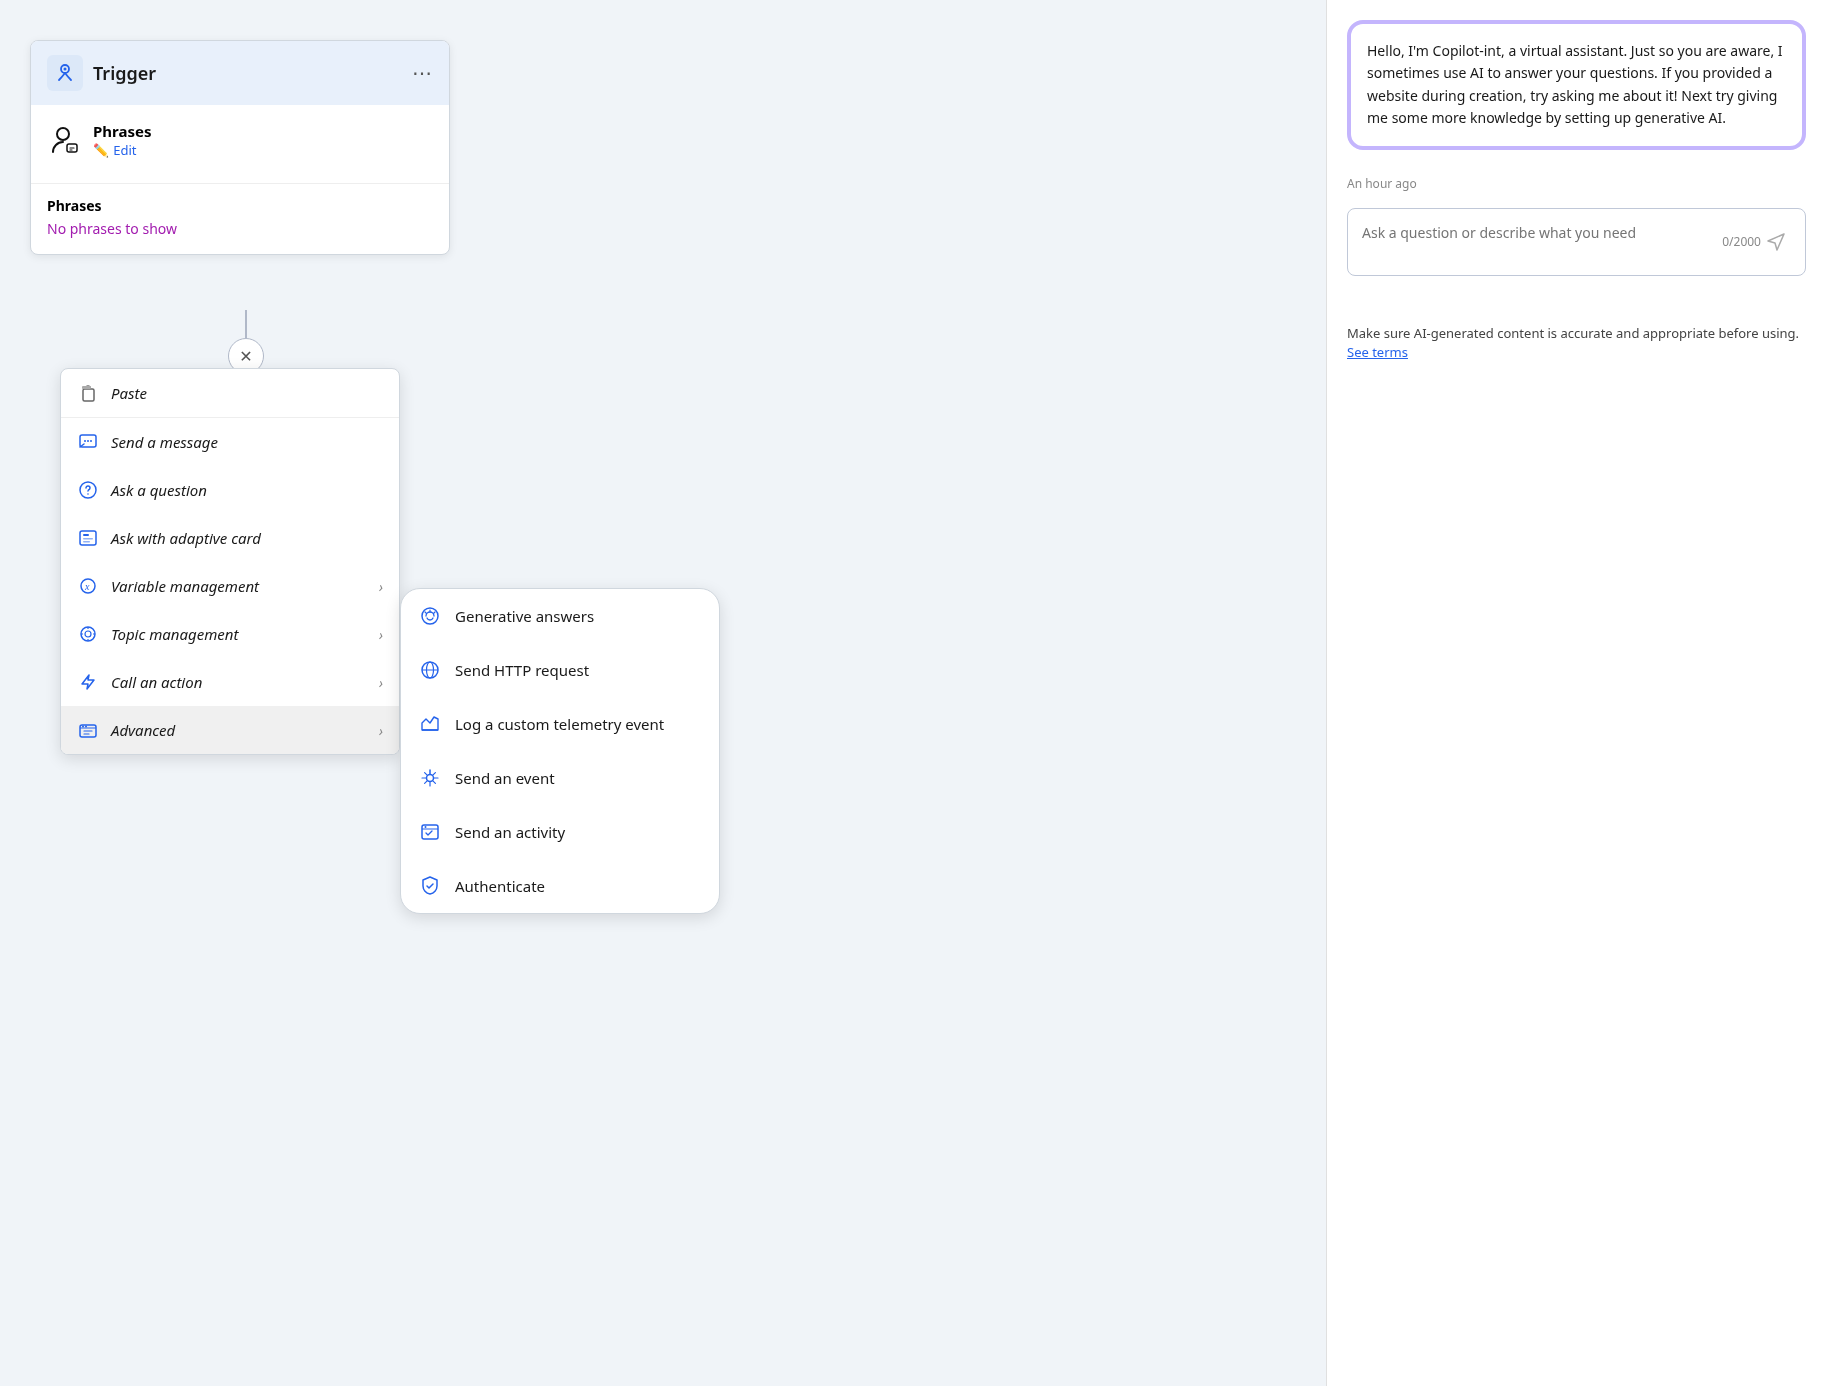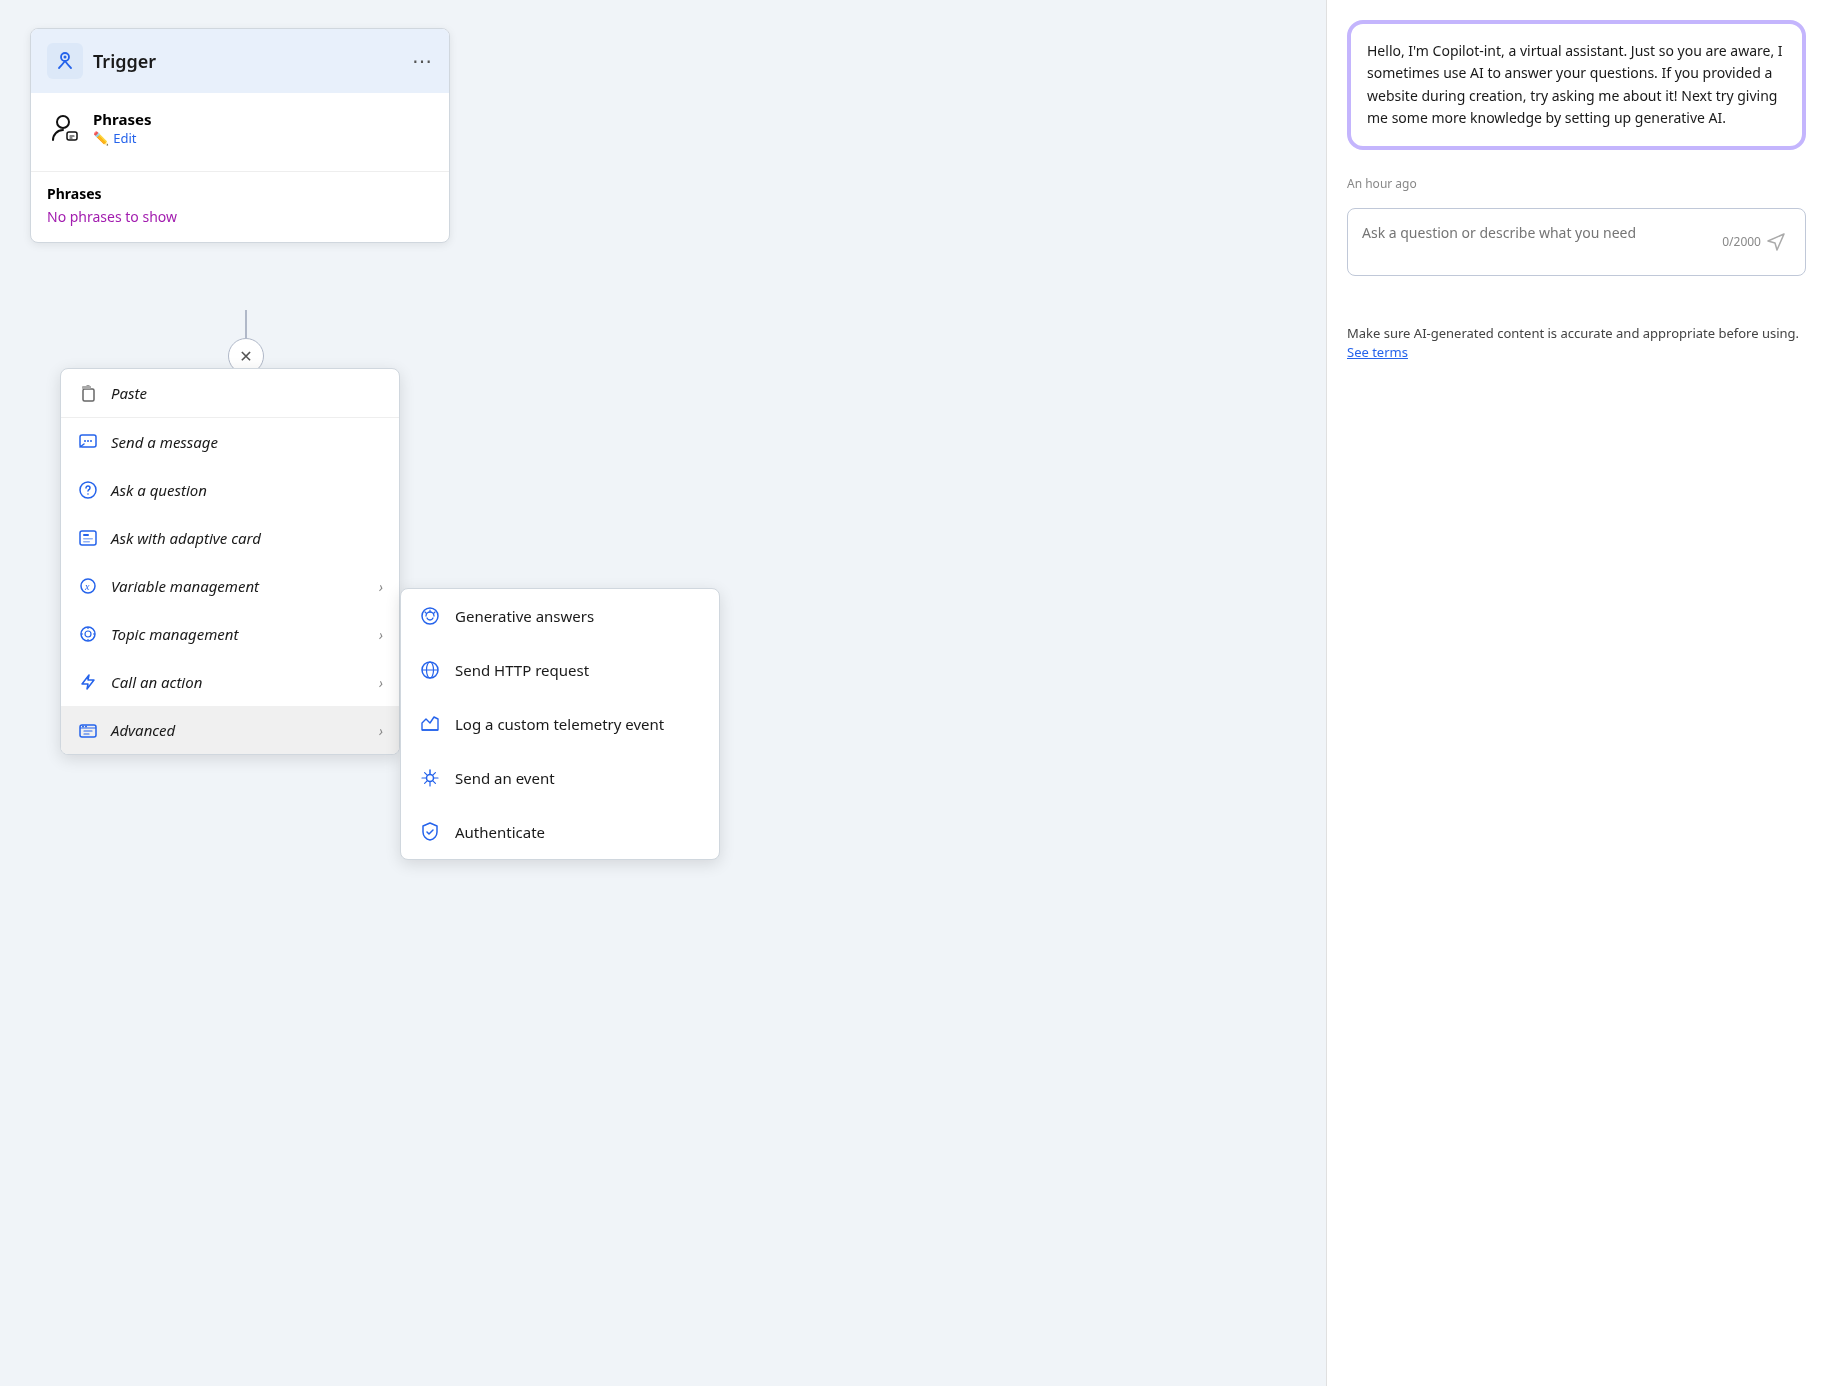--- a/index.html
+++ b/index.html
@@ -25,21 +25,21 @@
       border-left: 1px solid #e0e0e0;
       display: flex;
       flex-direction: column;
       padding: 20px;
       gap: 16px;
     }
 
     
     .trigger-card {
       position: absolute;
-      top: 28px;
+      top: 40px;
       left: 30px;
       width: 420px;
       background: #fff;
       border-radius: 8px;
       border: 1px solid #d0d7de;
       box-shadow: 0 2px 8px rgba(0,0,0,0.08);
       overflow: hidden;
     }
 
     .trigger-header {
@@ -213,21 +213,21 @@
     }
 
     
     .submenu {
       position: absolute;
       top: 588px;
       left: 400px;
       width: 320px;
       background: #fff;
       border: 1px solid #d0d7de;
-      border-radius: 8px;
+      border-radius: 20px;
       box-shadow: 0 4px 16px rgba(0,0,0,0.12);
       overflow: hidden;
     }
 
     .submenu-item {
       display: flex;
       align-items: center;
       padding: 14px 16px;
       gap: 12px;
       cursor: pointer;
@@ -504,20 +504,31 @@
       <span class="submenu-icon">
         <svg width="22" height="22" viewBox="0 0 22 22" fill="none">
           <path d="M11 3v4" stroke="#2563eb" stroke-width="1.5" stroke-linecap="round"></path>
           <circle cx="11" cy="11" r="3.5" stroke="#2563eb" stroke-width="1.5"></circle>
           <path d="M11 19v-4M3 11H7M15 11h4M5.6 5.6l2.8 2.8M13.6 13.6l2.8 2.8M5.6 16.4l2.8-2.8M13.6 8.4l2.8-2.8" stroke="#2563eb" stroke-width="1.2" stroke-linecap="round"></path>
         </svg>
       </span>
       <span>Send an event</span>
     </div>
 
+    <div class="submenu-item">
+      <span class="submenu-icon">
+        <svg width="22" height="22" viewBox="0 0 22 22" fill="none">
+          <rect x="3" y="4" width="16" height="14" rx="2" stroke="#2563eb" stroke-width="1.5"></rect>
+          <path d="M3 8h16" stroke="#2563eb" stroke-width="1.2"></path>
+          <circle cx="6.5" cy="6" r="1" fill="#2563eb"></circle>
+          <path d="M7 12l2 2 4-4" stroke="#2563eb" stroke-width="1.3" stroke-linecap="round" stroke-linejoin="round"></path>
+        </svg>
+      </span>
+      <span>Send an activity</span>
+    </div>
 
     <div class="submenu-item">
       <span class="submenu-icon">
         <svg width="22" height="22" viewBox="0 0 22 22" fill="none">
           <path d="M11 2L4 5v6c0 4 3 7.3 7 8 4-.7 7-4 7-8V5L11 2z" stroke="#2563eb" stroke-width="1.5" stroke-linejoin="round"></path>
           <path d="M8 11l2 2 4-4" stroke="#2563eb" stroke-width="1.5" stroke-linecap="round" stroke-linejoin="round"></path>
         </svg>
       </span>
       <span>Authenticate</span>
     </div>

